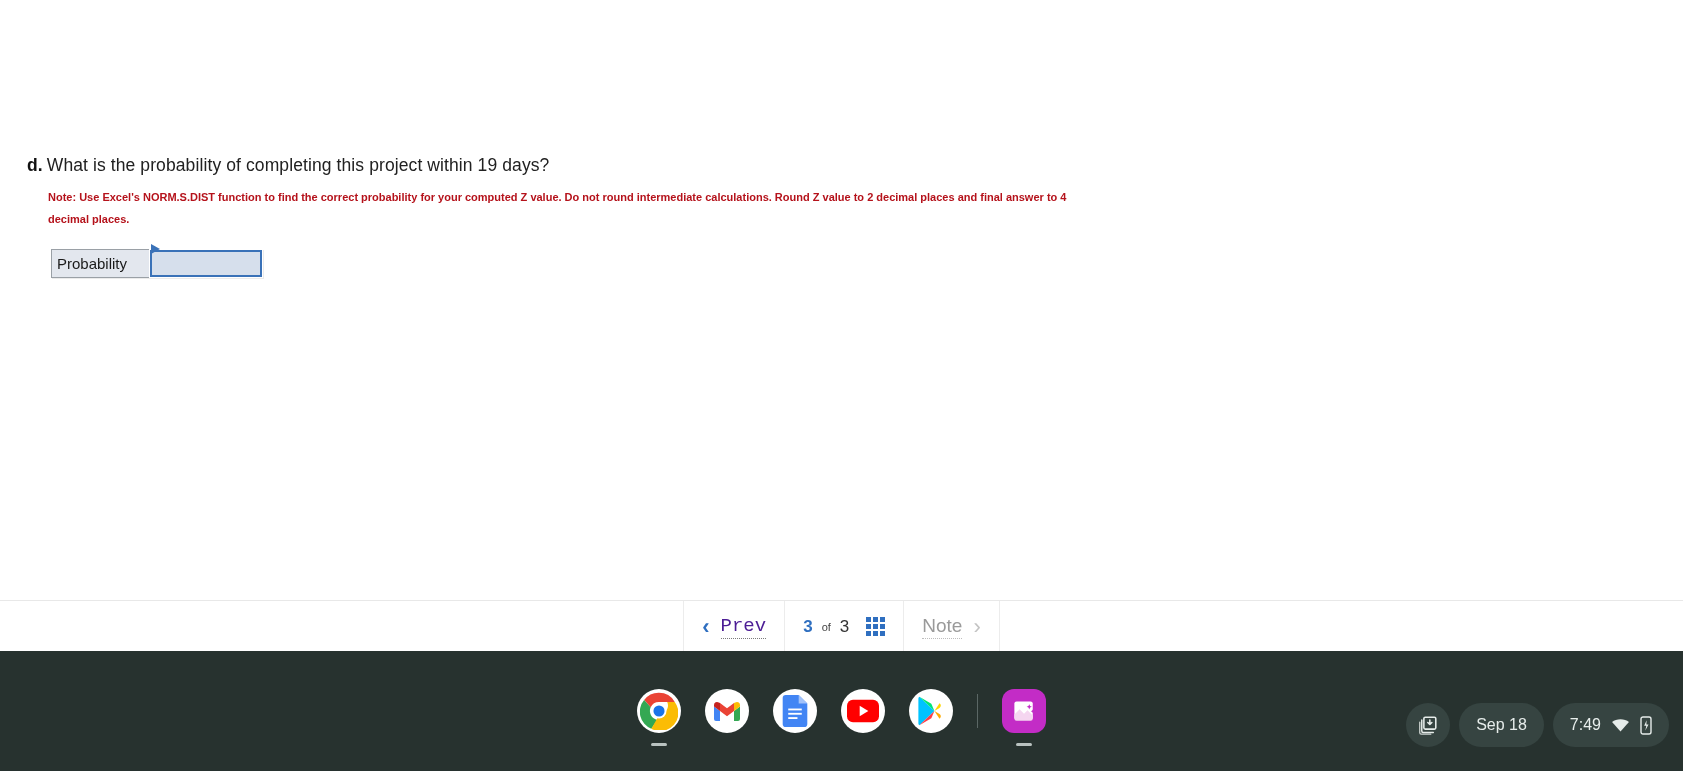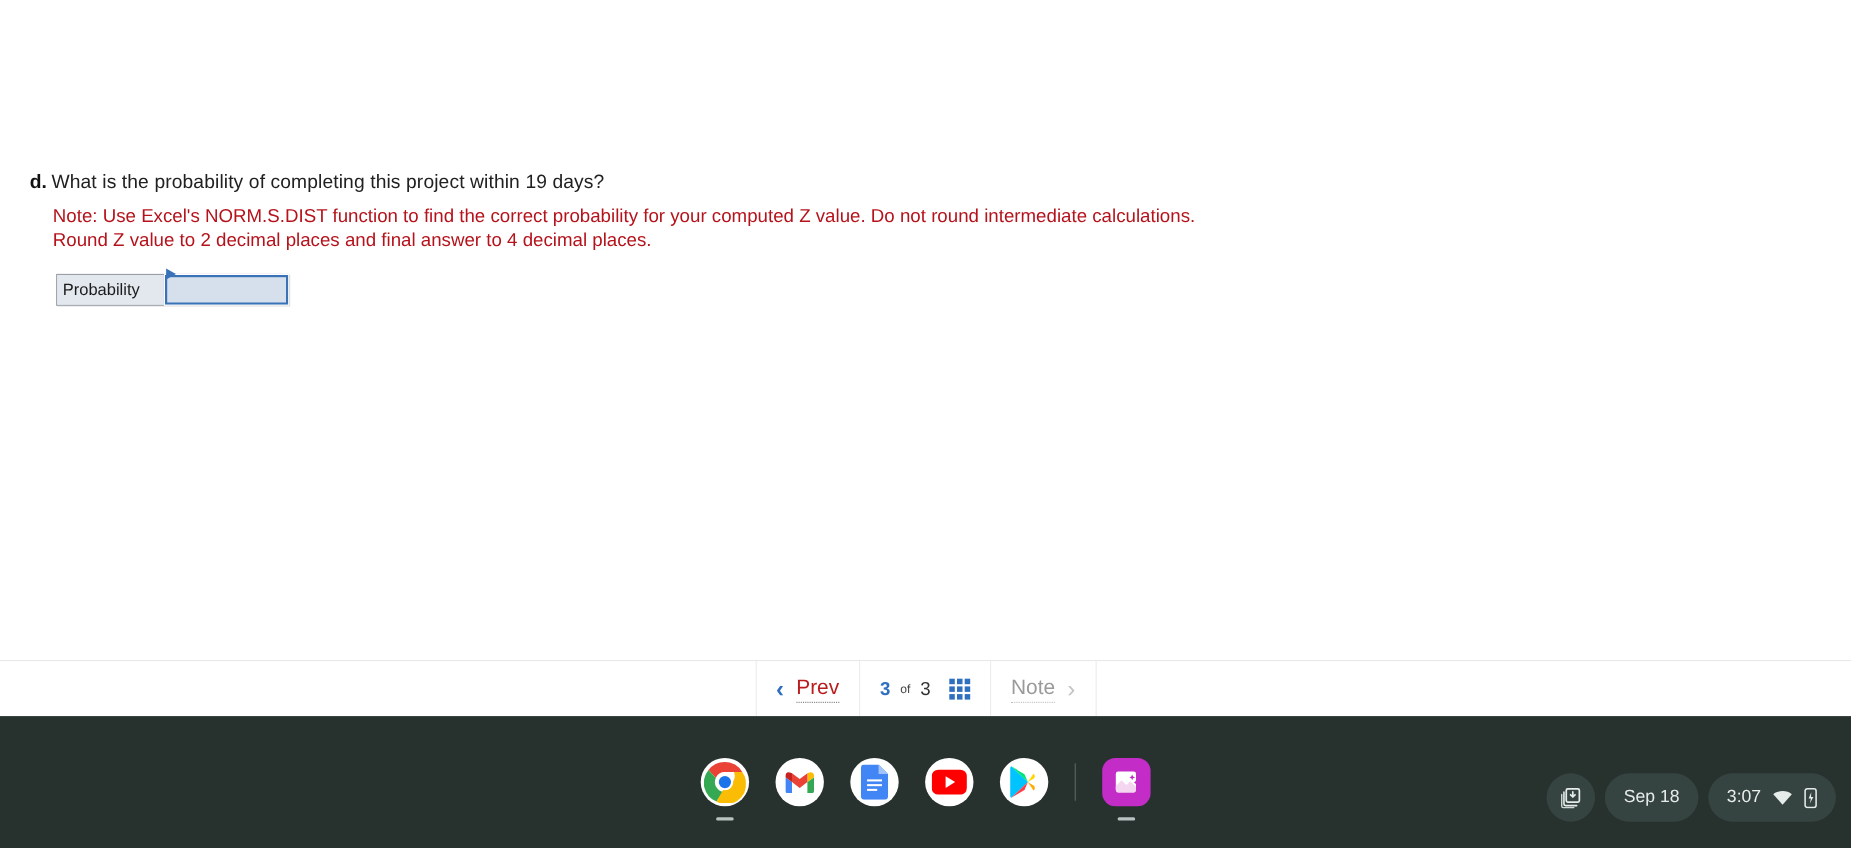--- a/index.html
+++ b/index.html
@@ -41,22 +41,22 @@
   }
   .q-letter {
     font-weight: bold;
     color: #111;
     margin-right: 4px;
   }
 
   .note {
     margin-top: 9px;
     margin-left: 21px;
-    font-size: 17px;
-    font-weight: normal;
+    font-size: 11px;
+    font-weight: bold;
     line-height: 22px;
     color: #b5121b;
     max-width: 1060px;
   }
 
   
   .answer-table {
     position: absolute;
     left: 51px;
     top: 249px;
@@ -143,23 +143,24 @@
   }
   .prev-btn, .next-btn {
     display: flex;
     align-items: center;
     gap: 11px;
     cursor: pointer;
     user-select: none;
   }
   .prev-label {
     font-size: 19px;
-    color: #b91c1c;
+    color: #4c1d95;
     border-bottom: 1.5px dotted #7a7a7a;
     line-height: 24px;
+    font-family: Liberation Mono, monospace;
   }
   .next-label {
     font-size: 19px;
     color: #9a9a9a;
     border-bottom: 1.5px dotted #bdbdbd;
     line-height: 24px;
   }
   .chev {
     color: #2f6fc0;
     font-size: 22px;
@@ -413,21 +414,21 @@
         <path d="M5.2 6.5v12a1.6 1.6 0 0 0 1.6 1.6h11" fill="none" stroke="#e6ecea" stroke-width="1.6" stroke-linecap="round"></path>
         <path d="M3 9v11.4A1.6 1.6 0 0 0 4.6 22H15" fill="none" stroke="#e6ecea" stroke-width="1.4" stroke-linecap="round" opacity="0.85"></path>
       </svg>
     </div>
 
     <div class="tray-pill">
       <span>Sep 18</span>
     </div>
 
     <div class="tray-pill clock-pill">
-      <span class="t">3:07</span>
+      <span class="t">7:49</span>
       <svg width="19" height="15" viewBox="0 0 20 16">
         <path d="M1 4.2 C5.5 0.2, 14.5 0.2, 19 4.2 L10 14.5 Z" fill="#e6ecea"></path>
       </svg>
       <svg width="12" height="19" viewBox="0 0 12 19">
         <rect x="1" y="1" width="10" height="17" rx="2" fill="none" stroke="#e6ecea" stroke-width="1.4"></rect>
         <path d="M6.6 4.2 4.2 9.8h2.1l-1 4.6 3.2-5.8H6.4z" fill="#e6ecea"></path>
       </svg>
     </div>
 
   </div>

